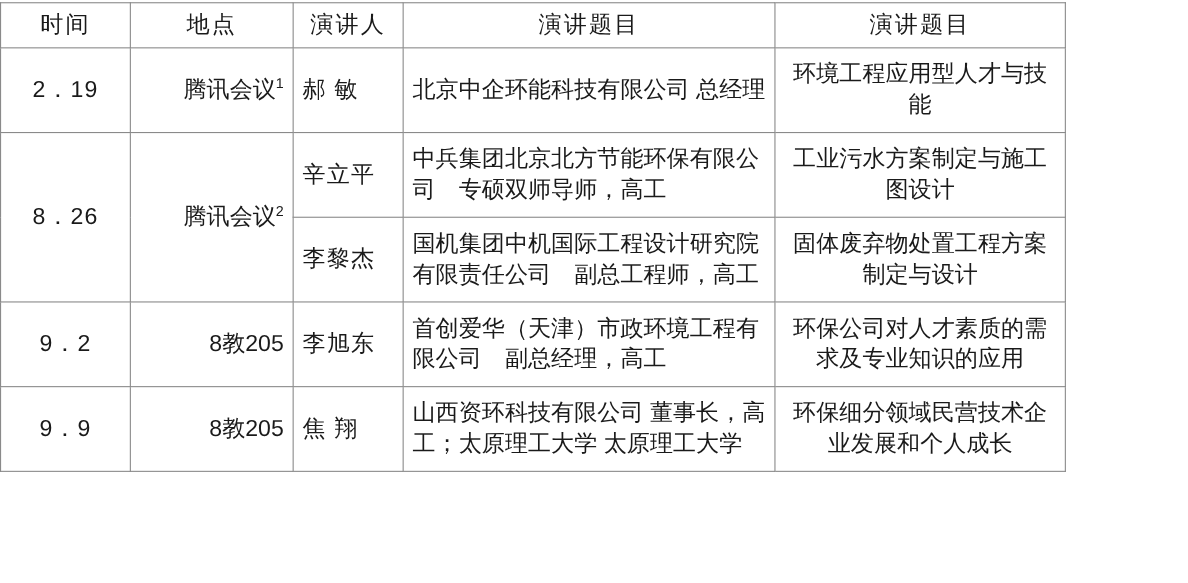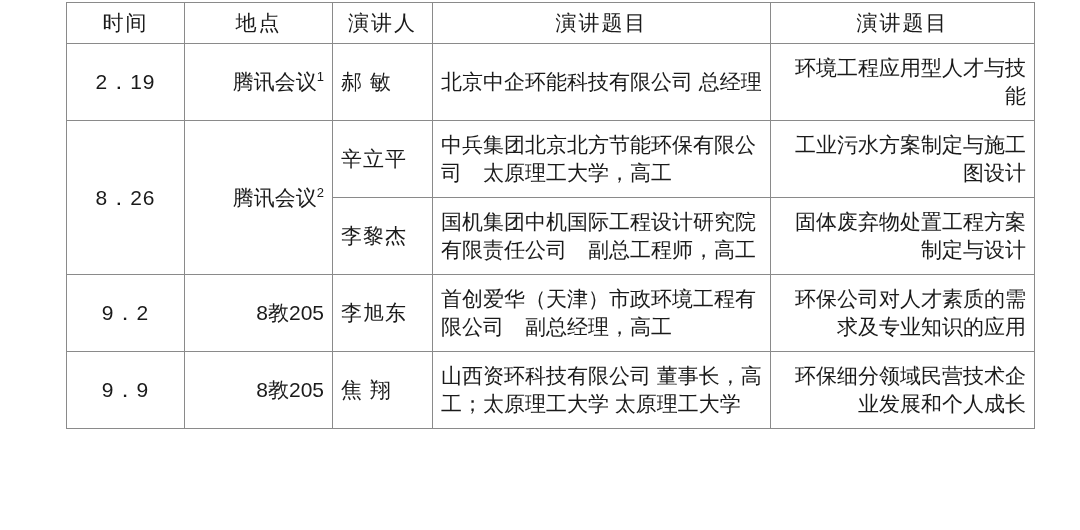--- a/index.html
+++ b/index.html
@@ -12,21 +12,20 @@
     height: 530px;
     font-family: "Liberation Sans", "DejaVu Sans", sans-serif;
     color: #1a1a1a;
     overflow: hidden;
   }
   .sheet {
     position: relative;
     width: 1080px;
     height: 530px;
     box-sizing: border-box;
-    padding-left: 66px;
     padding-top: 2px;
   }
   table.schedule {
     border-collapse: collapse;
     table-layout: fixed;
     width: 968px;
   }
   table.schedule td,
   table.schedule th {
     border: 1px solid #8a8a8a;
@@ -63,21 +62,21 @@
   td.speaker {
     font-size: 21px;
     letter-spacing: 1px;
   }
   td.org {
     text-align: left;
     font-size: 21px;
     line-height: 1.45;
   }
   td.topic {
-    text-align: right;
+    text-align: center;
     font-size: 21px;
     line-height: 1.45;
   }
   sup.sup {
     font-size: 13px;
     vertical-align: super;
     line-height: 0;
   }
   .row-tall td { height: 64px; }
 </style>
@@ -109,21 +108,21 @@
         <td class="place"><span>腾讯会议</span><sup class="sup">1</sup></td>
         <td class="speaker">郝 敏</td>
         <td class="org">北京中企环能科技有限公司 总经理</td>
         <td class="topic">环境工程应用型人才与技能</td>
       </tr>
 
       <tr class="row-tall">
         <td class="time" rowspan="2">8．26</td>
         <td class="place" rowspan="2"><span>腾讯会议</span><sup class="sup">2</sup></td>
         <td class="speaker">辛立平</td>
-        <td class="org">中兵集团北京北方节能环保有限公司　太原理工大学，高工</td>
+        <td class="org">中兵集团北京北方节能环保有限公司　专硕双师导师，高工</td>
         <td class="topic">工业污水方案制定与施工图设计</td>
       </tr>
 
       <tr class="row-tall">
         <td class="speaker">李黎杰</td>
         <td class="org">国机集团中机国际工程设计研究院有限责任公司　副总工程师，高工</td>
         <td class="topic">固体废弃物处置工程方案制定与设计</td>
       </tr>
 
       <tr class="row-tall">

